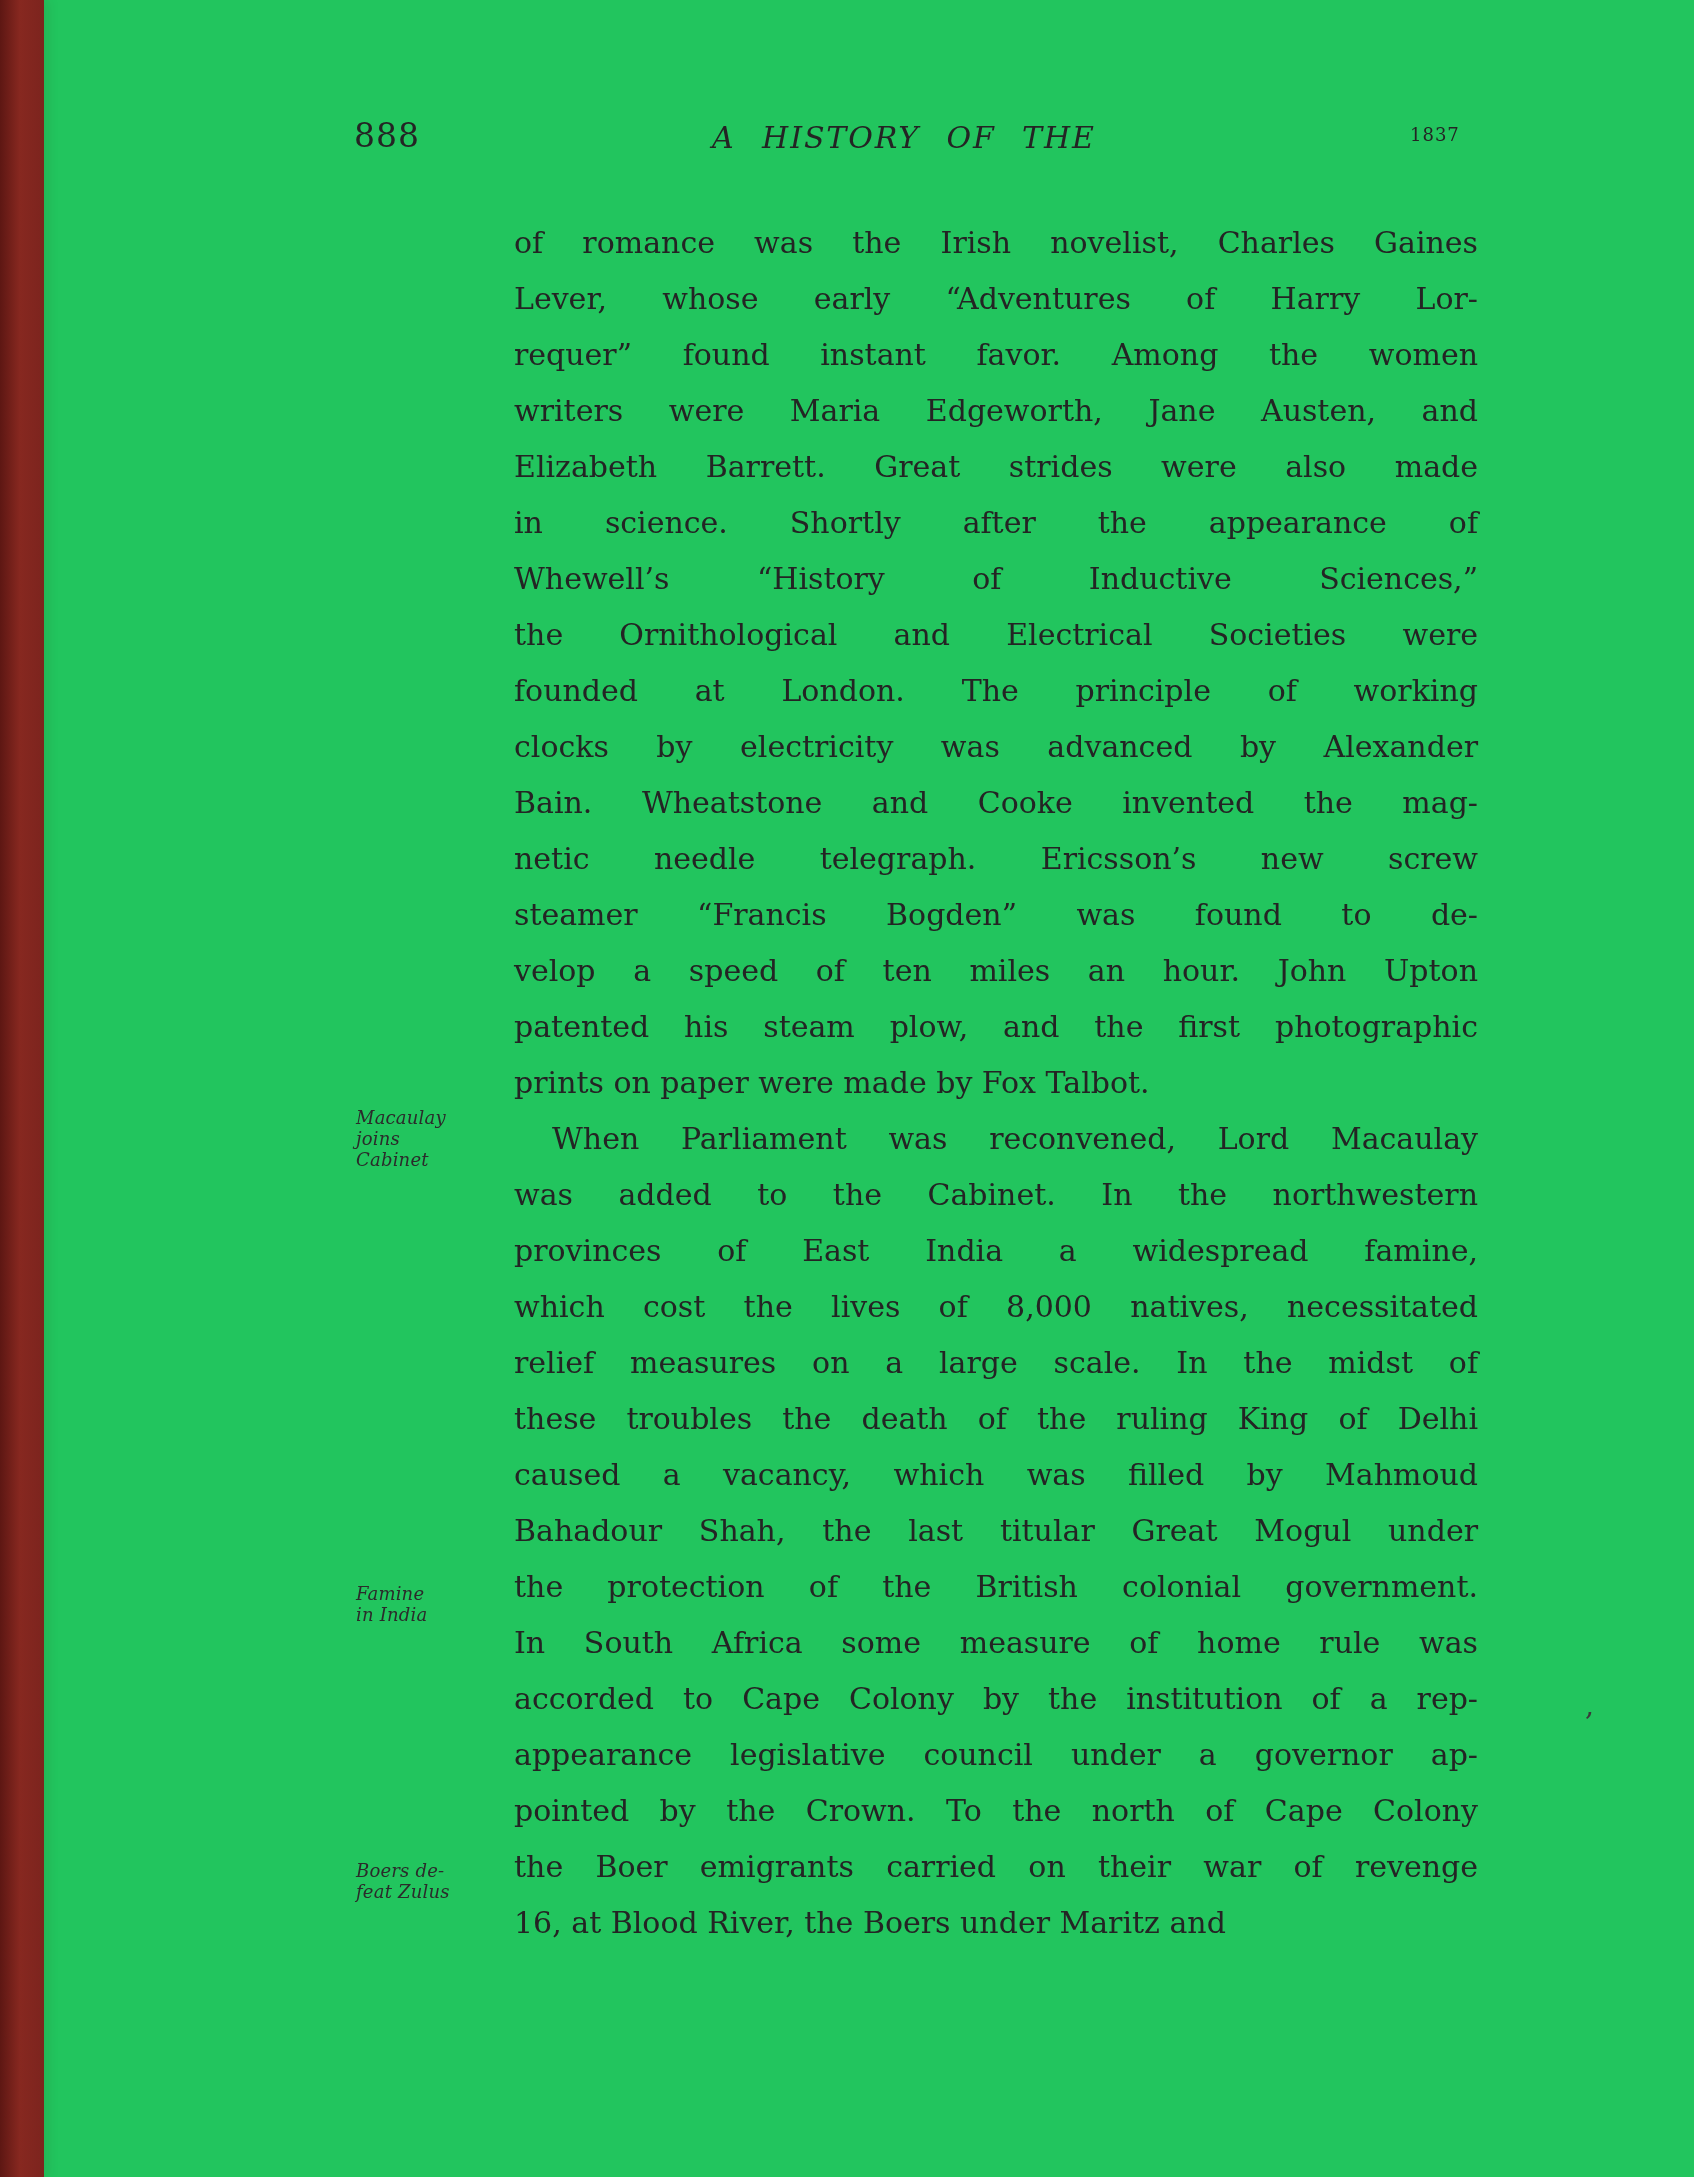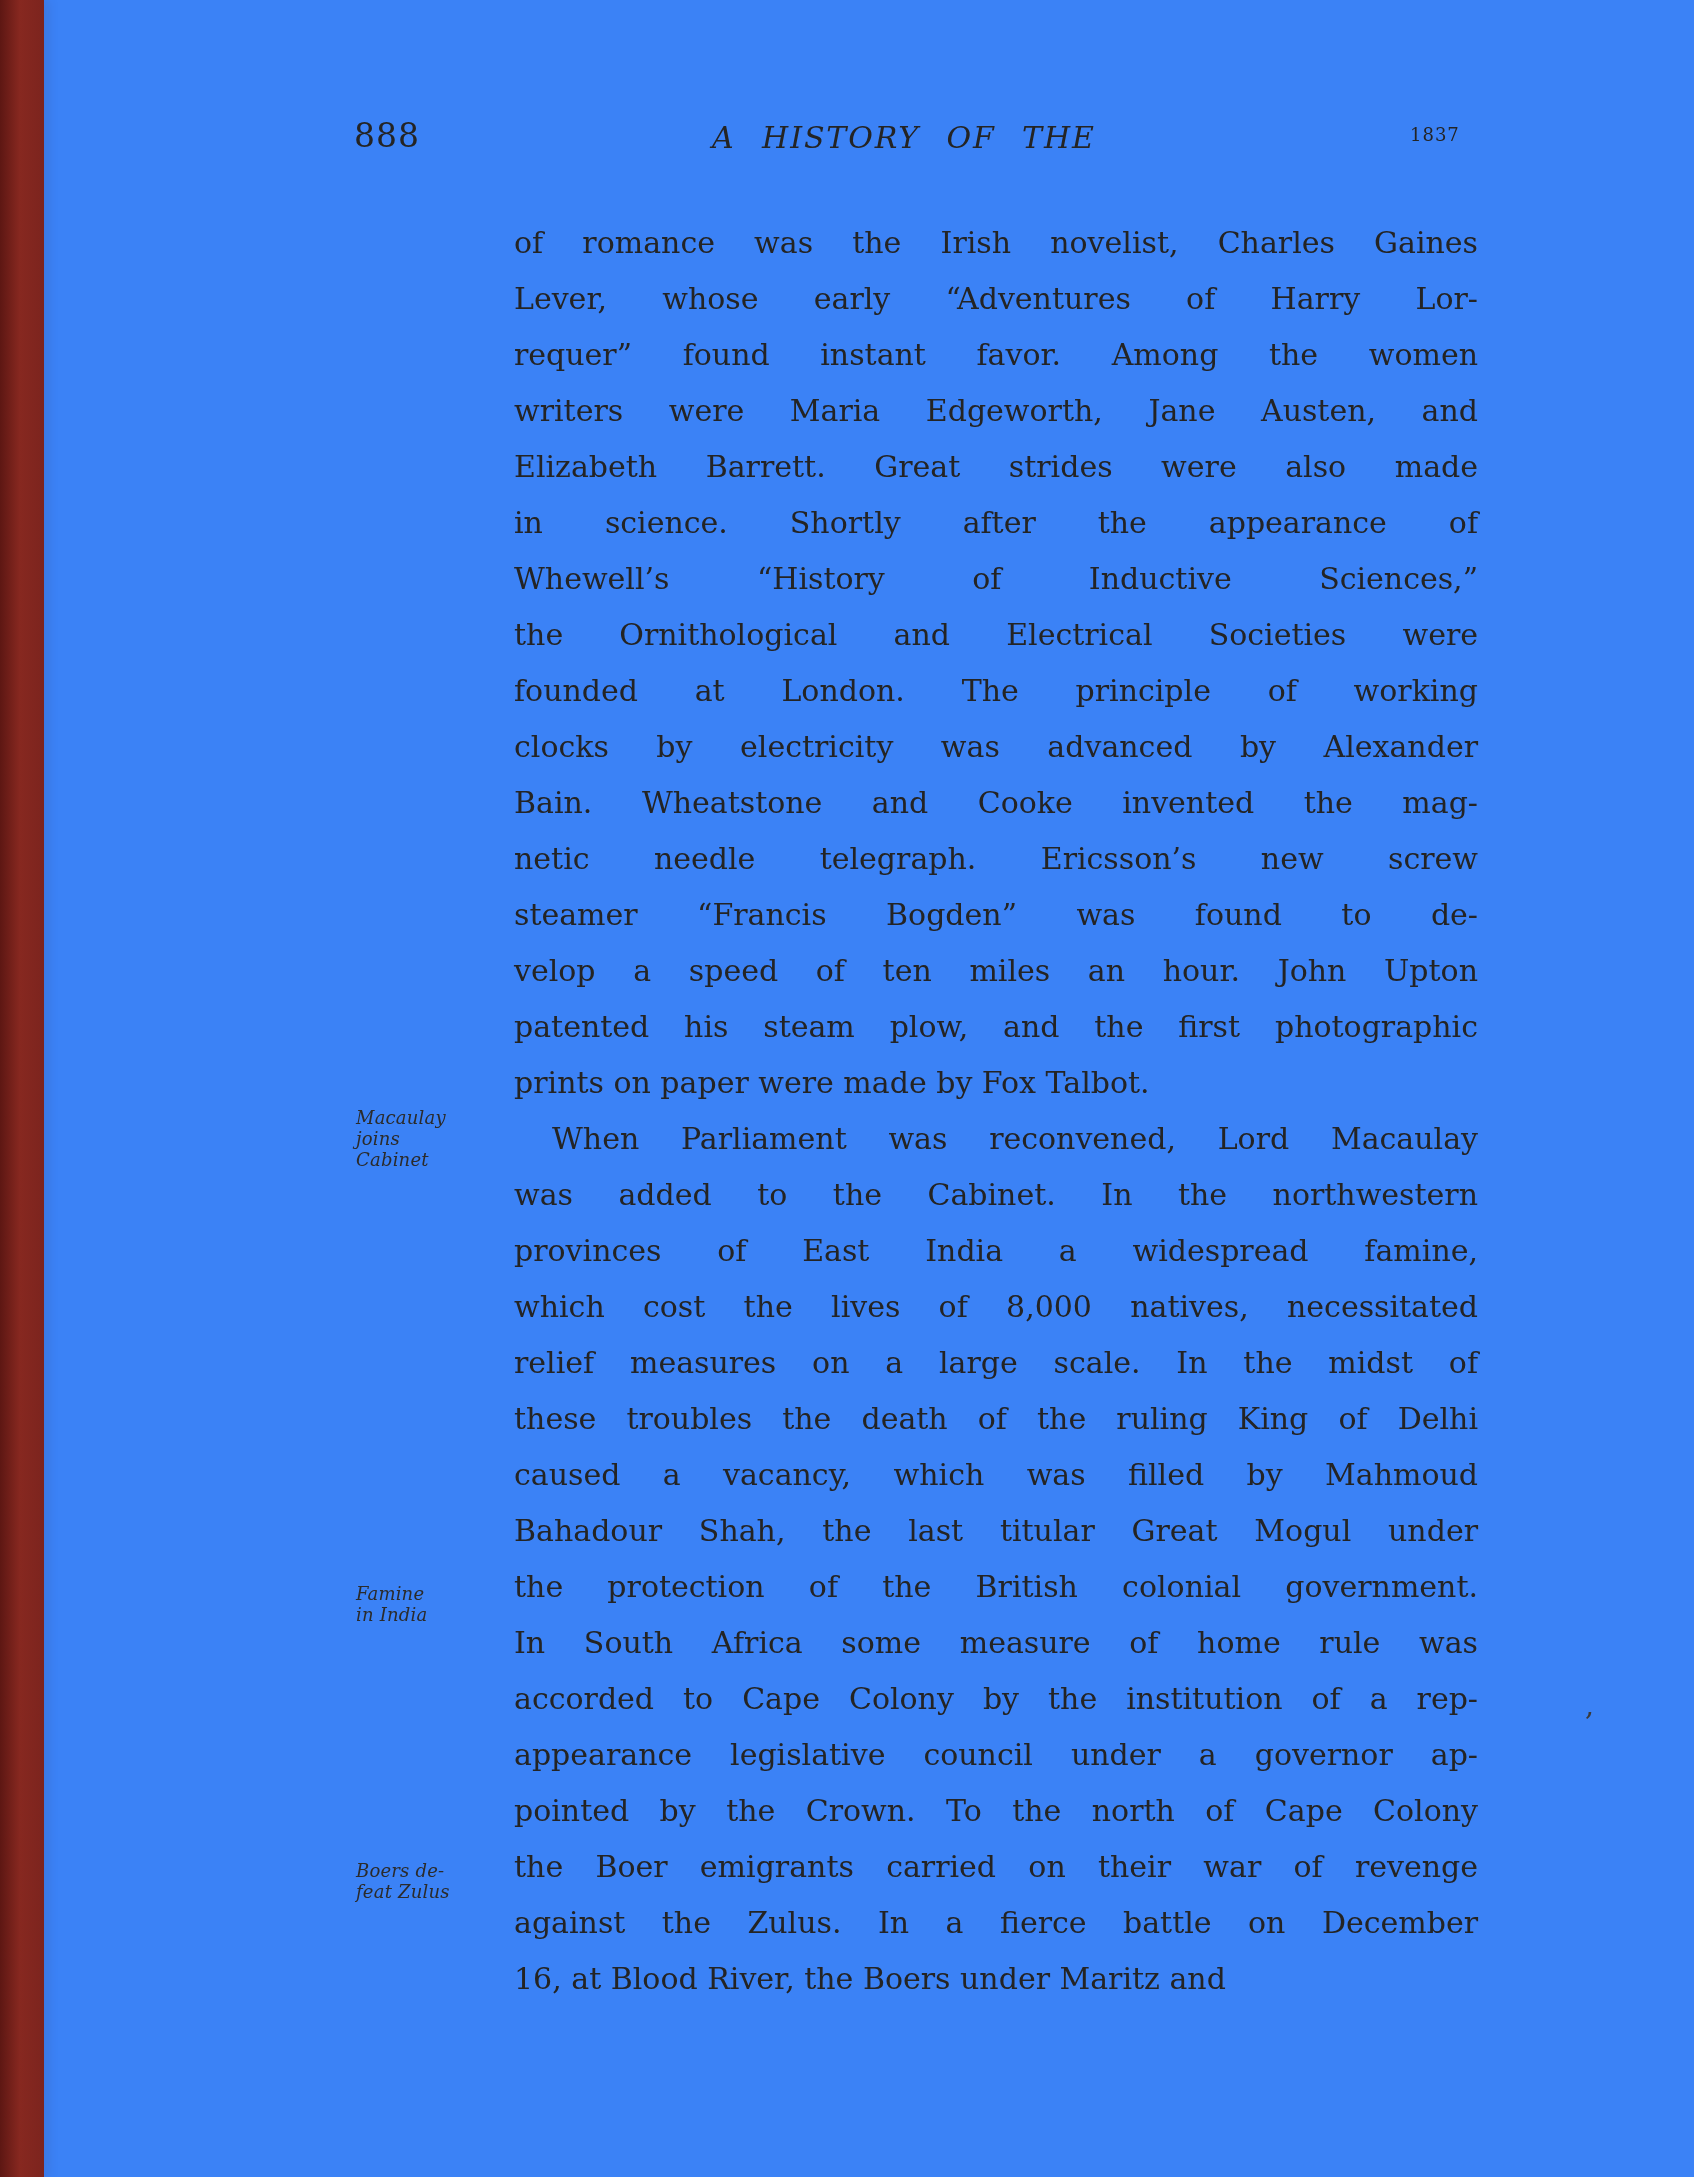--- a/index.html
+++ b/index.html
@@ -1,21 +1,21 @@
 <!DOCTYPE html>
 <html style="font-size:15px"><head>
 <meta charset="utf-8">
 <style>
   html, body { margin: 0; padding: 0; background: #ffffff; }
 
   .page {
     position: relative;
     width: 1695px;
     height: 2177px;
-    background: #3b82f6;
+    background: #22c55e;
     overflow: hidden;
     font-family: "DejaVu Serif", "Liberation Serif", serif;
     color: #242424;
   }
 
   .spine-bar {
     position: absolute;
     left: 0; top: 0;
     width: 44px; height: 100%;
     background: linear-gradient(to right, #5d1713, #872820 45%, #7c241e);
@@ -118,21 +118,20 @@
       <div class="line">relief measures on a large scale.  In the midst of</div>
       <div class="line">these troubles the death of the ruling King of Delhi</div>
       <div class="line">caused a vacancy, which was filled by Mahmoud</div>
       <div class="line">Bahadour Shah, the last titular Great Mogul under</div>
       <div class="line">the protection of the British colonial government.</div>
       <div class="line">In South Africa some measure of home rule was</div>
       <div class="line">accorded to Cape Colony by the institution of a rep-</div>
       <div class="line">appearance legislative council under a governor ap-</div>
       <div class="line">pointed by the Crown.  To the north of Cape Colony</div>
       <div class="line">the Boer emigrants carried on their war of revenge</div>
-      <div class="line">against the Zulus.  In a fierce battle on December</div>
       <div class="line last">16, at Blood River, the Boers under Maritz and</div>
     </main>
 
 <div class="margin-note" style="top: 1107px;">
       <div>Macaulay</div>
       <div>joins</div>
       <div>Cabinet</div>
     </div>
     <div class="margin-note" style="top: 1583px;">
       <div>Famine</div>

